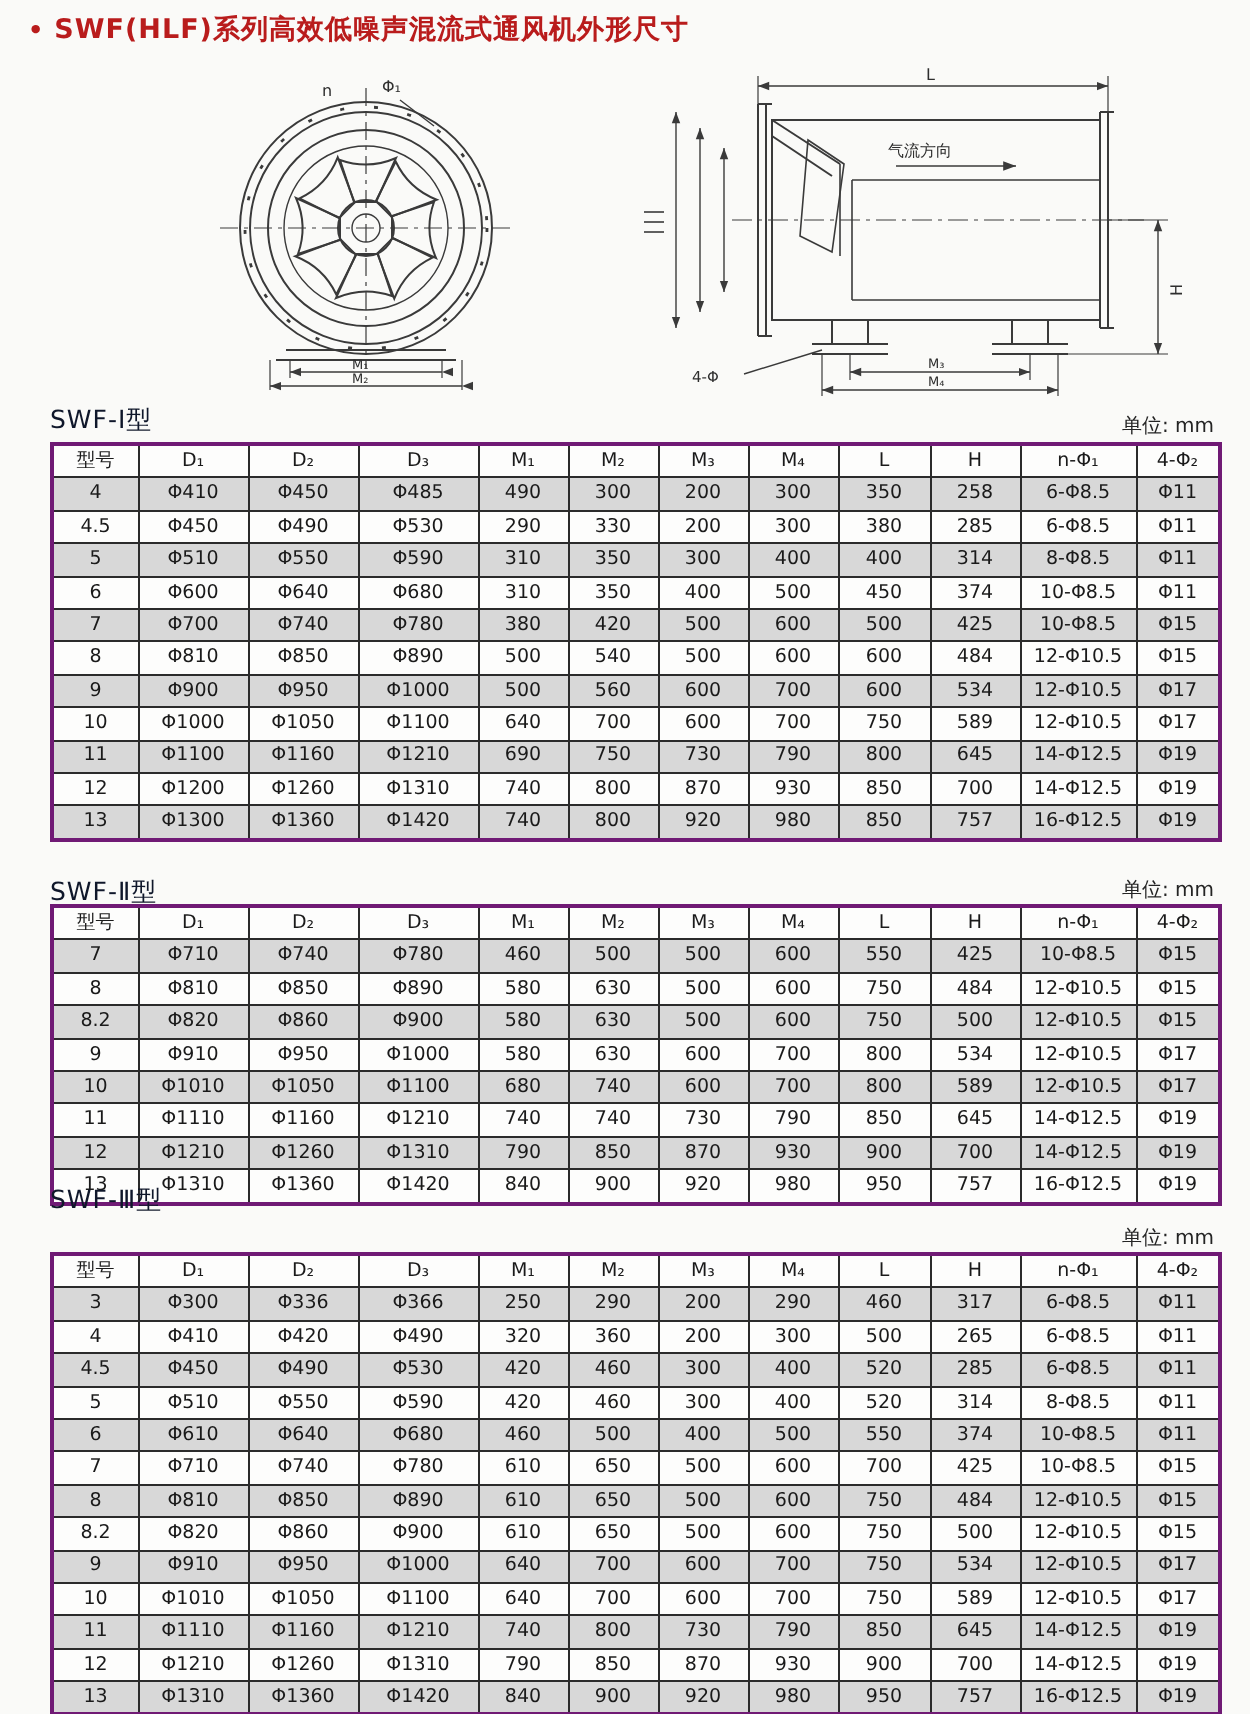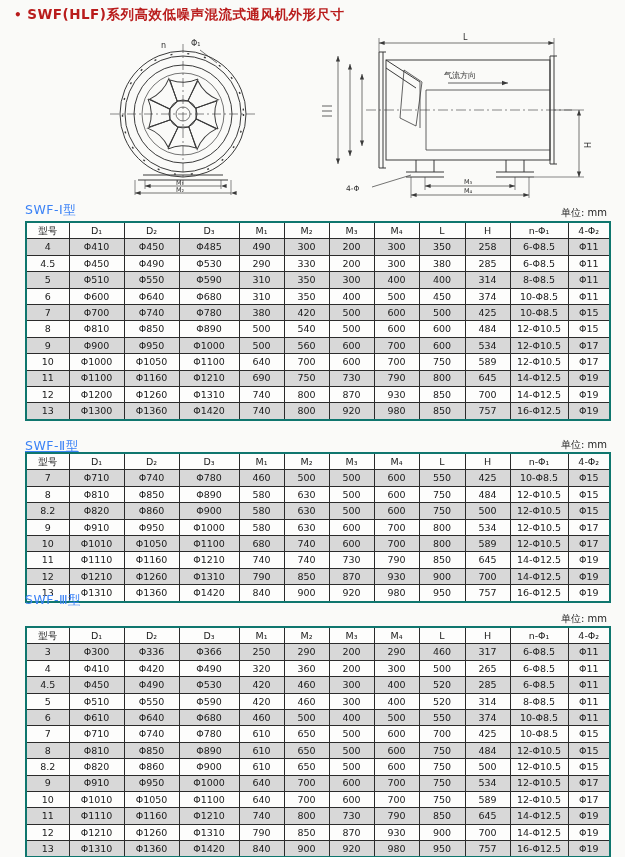--- a/index.html
+++ b/index.html
@@ -16,44 +16,44 @@
   }
   .page-title .bullet{margin-right:5px;font-size:12px;}
   .drawing{position:absolute;}
   .front-view{left:88px;top:34px;width:232px;height:162px;}
   .side-view{left:316px;top:30px;width:302px;height:172px;}
   svg{display:block;}
   svg text{font-family:"DejaVu Sans",sans-serif;fill:#2e2e2e;}
 
   .section-title{
     position:absolute;left:25px;
-    font-size:12.5px;color:#3b82f6;letter-spacing:.5px;white-space:nowrap;
+    font-size:12.5px;color:#0f172a;letter-spacing:.5px;white-space:nowrap;
   }
   .unit-label{
     position:absolute;right:18px;
     font-size:10px;color:#242424;white-space:nowrap;
   }
   .dim-table{
     position:absolute;left:25px;width:584px;
     border-collapse:collapse;table-layout:fixed;
-    background:#fdfdfc;border:2px solid #0f766e;
+    background:#fdfdfc;border:2px solid #701a75;
   }
   .dim-table th,.dim-table td{
     border:1px solid #2b2b2b;
     text-align:center;vertical-align:middle;
     font-size:9.5px;line-height:1;padding:0;height:15.4px;
     white-space:nowrap;overflow:hidden;color:#1a1a1a;
     font-weight:normal;
   }
   .dim-table tr.shade td{background:#d8d8d8;}
   .t1{top:221px;}
   .t2{top:452px;}
   .t3{top:626px;}
   .h1{top:202px;}  .u1{top:206px;}
-  .h2{top:438px;text-decoration:underline;}  .u2{top:438px;}
+  .h2{top:438px;}  .u2{top:438px;}
   .h3{top:592px;}  .u3{top:612px;}
 </style>
 </head>
 <body>
 
 <div class="page-title">
   <span class="bullet">•</span><span>SWF(HLF)系列高效低噪声混流式通风机外形尺寸</span>
 </div>
 
 <div class="drawing front-view">

